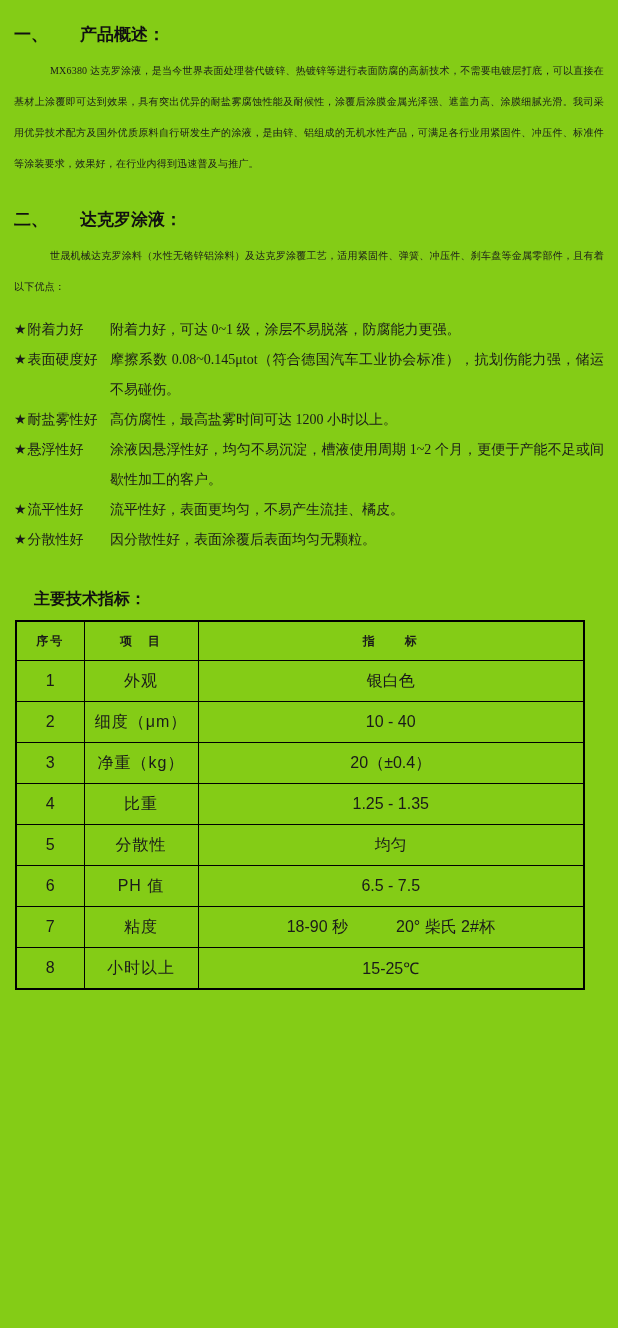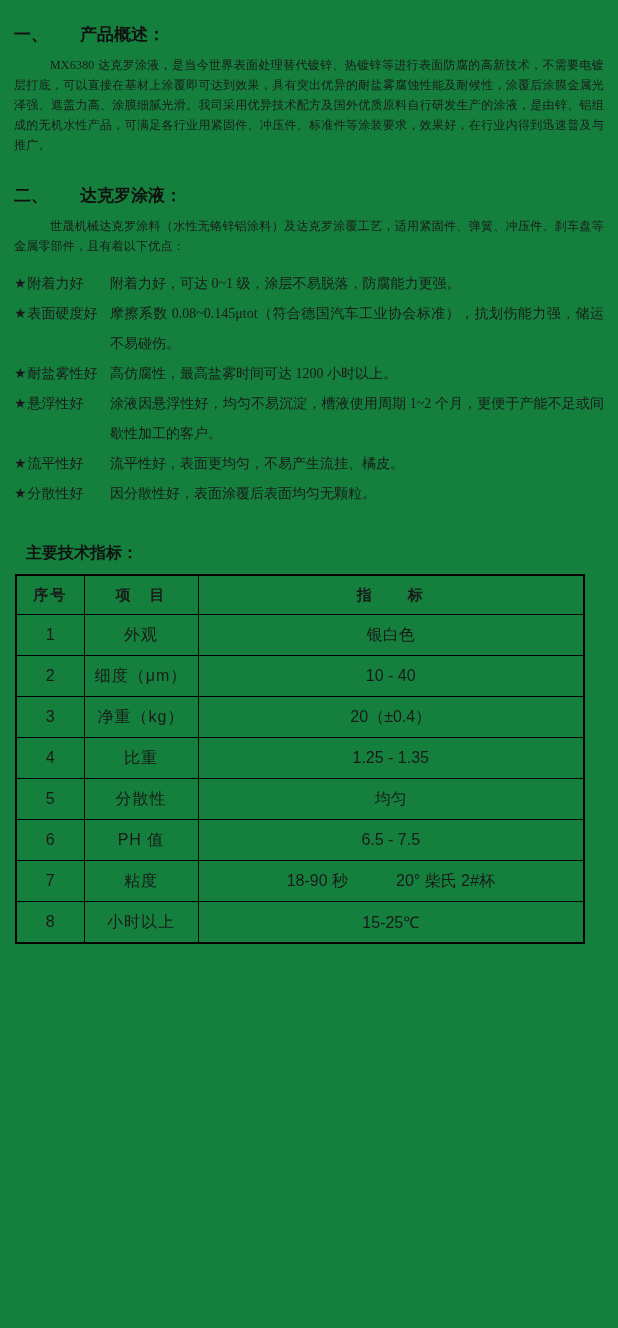--- a/index.html
+++ b/index.html
@@ -1,37 +1,37 @@
 <!DOCTYPE html>
 <html><head>
 <meta charset="utf-8">
 <style>
   html, body { margin: 0; padding: 0; background: #ffffff; }
   .page {
     width: 618px;
     height: 1328px;
     box-sizing: border-box;
-    background: #15803d;
+    background: #84cc16;
     color: #1a1a1a;
     font-family: "Liberation Serif", serif;
     padding: 24px 14px 0 14px;
     overflow: hidden;
   }
   .sec-head {
     font-family: "Liberation Sans", sans-serif;
     font-size: 17px;
     font-weight: 700;
     line-height: 22px;
     color: #111111;
   }
   .sec-num { display: inline-block; margin-right: 32px; }
   .body-para {
     margin: 9px 0 0 0;
-    font-size: 12px;
-    line-height: 20px;
+    font-size: 10px;
+    line-height: 31px;
     text-indent: 36px;
     letter-spacing: 0.2px;
     text-align: justify;
   }
   .sec2-head { margin-top: 30px; }
   .features { margin-top: 13px; }
   .feat {
     display: flex;
     align-items: flex-start;
     font-size: 14px;
@@ -40,21 +40,21 @@
   }
   .feat-label {
     flex: 0 0 84px;
     white-space: nowrap;
     overflow: visible;
   }
   .feat-star { margin-right: 1px; }
   .feat-desc { flex: 1 1 auto; text-align: justify; }
   .specs-head {
     margin-top: 34px;
-    margin-left: 12px;
+    margin-left: 20px;
     font-family: Liberation Mono, monospace;
     font-size: 16px;
     font-weight: 700;
     color: #111111;
   }
   table.specs {
     margin-top: 10px;
     margin-left: 1px;
     border-collapse: collapse;
     width: 568px;
@@ -64,21 +64,21 @@
   table.specs th, table.specs td {
     border: 1px solid #000000;
     text-align: center;
     vertical-align: middle;
     padding: 0 4px;
     overflow: hidden;
   }
   table.specs { border: 2px solid #000000; }
   table.specs th {
     height: 38px;
-    font-size: 15px;
+    font-size: 12px;
     font-weight: 700;
     letter-spacing: 2px;
   }
   table.specs td { height: 40px; font-size: 16px; }
   td.num-cell { font-size: 16px; }
   td.item-cell { font-size: 15px; letter-spacing: 1px; }
   td.value-cell { font-size: 16px; }
 </style>
 </head>
 <body>

